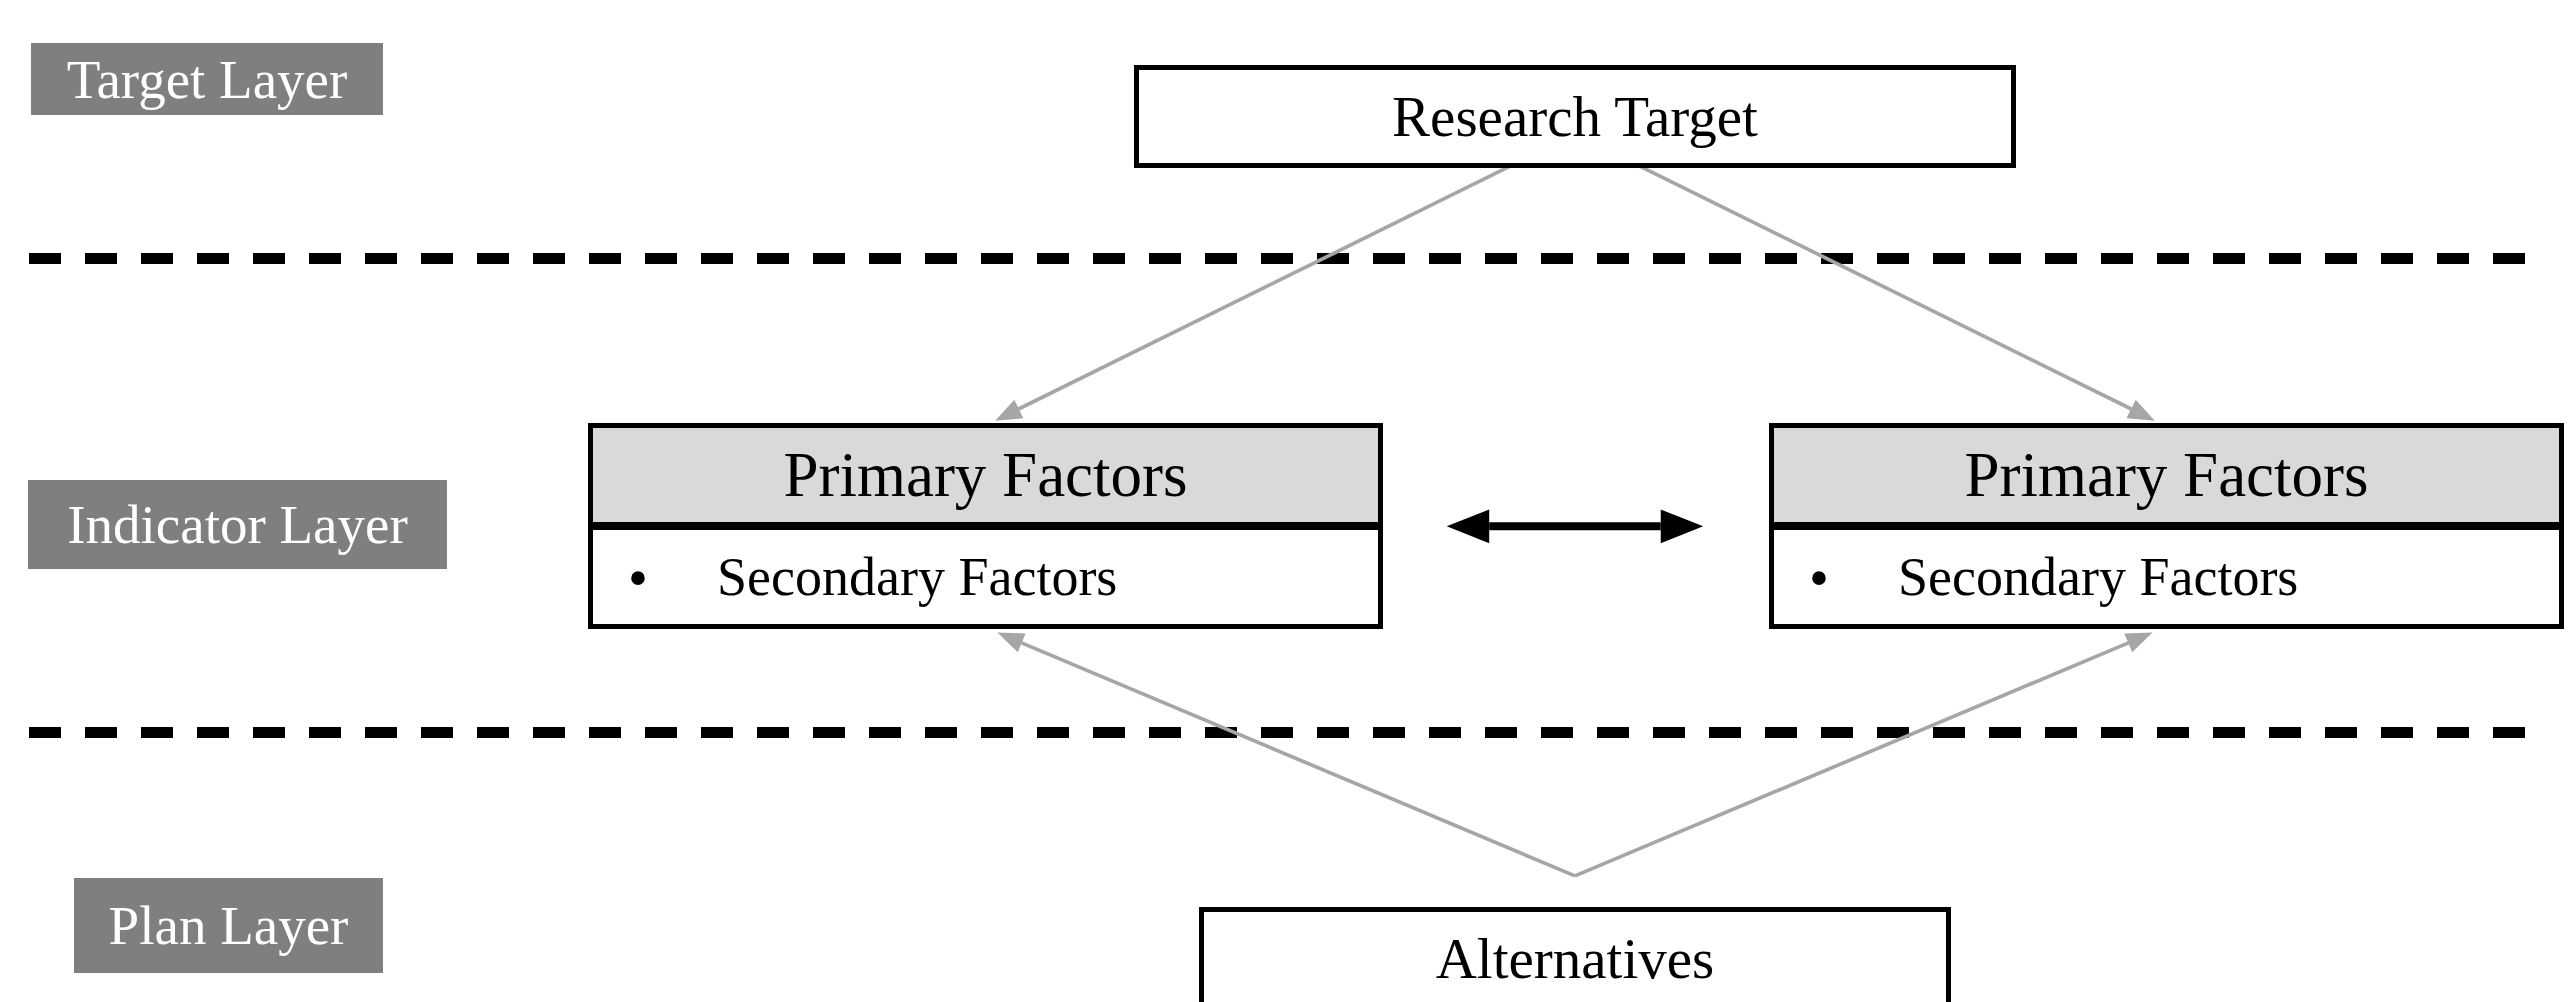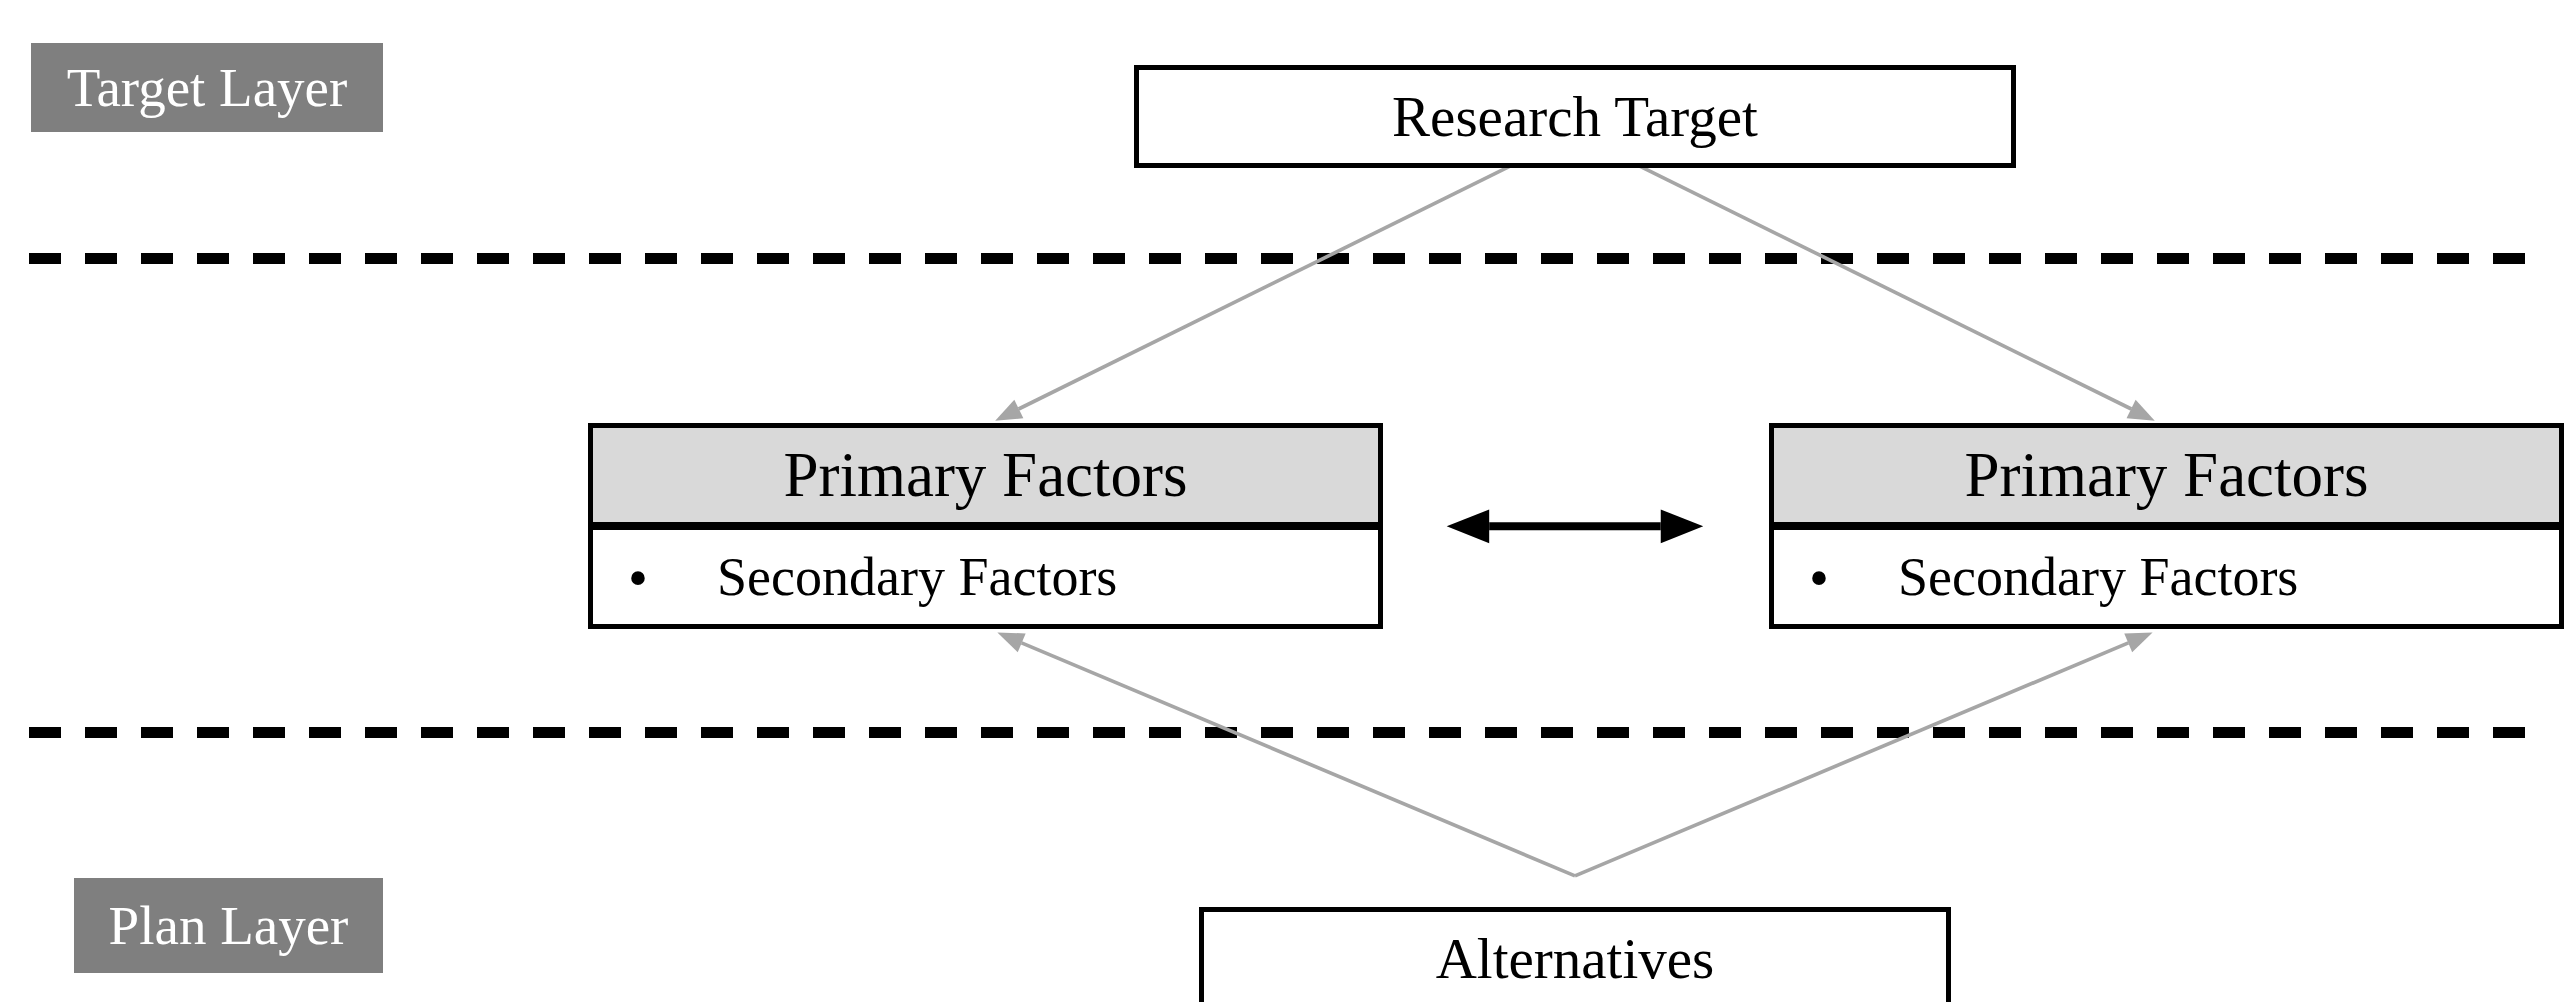--- a/index.html
+++ b/index.html
@@ -30,21 +30,21 @@
   .layer-label {
     position: absolute;
     background: var(--label-bg);
     color: var(--label-text);
     display: flex;
     align-items: center;
     justify-content: center;
     font-size: 55px;
     white-space: nowrap;
   }
-  .layer-label.target    { left: 31px;  top: 43px;   width: 352px; height: 89px; }
+  .layer-label.target    { left: 31px;  top: 43px;   width: 352px; height: 72px; }
   .layer-label.indicator { left: 28px;  top: 480px;  width: 419px; height: 89px; }
   .layer-label.plan      { left: 74px; top: 878px; width: 309px; height: 95px; }
 
   
   .node-box {
     position: absolute;
     background: var(--box-bg);
     border: 5.1px solid var(--ink);
     display: flex;
     align-items: center;
@@ -120,20 +120,21 @@
   .connector-head { fill: var(--connector); stroke: none; }
   .double-arrow-line { stroke: var(--ink); stroke-width: 11; fill: none; }
   .double-arrow-head { fill: var(--ink); stroke: none; }
 </style>
 </head>
 <body>
 
 <div class="canvas">
 
   <div class="layer-label target">Target Layer</div>
+  <div class="layer-label indicator">Indicator Layer</div>
   <div class="layer-label plan">Plan Layer</div>
 
   <div class="dashed-divider one"></div>
   <div class="dashed-divider two"></div>
 
   <svg class="connectors" viewBox="0 0 3513 1367">
     <g>
       <line class="connector-line" x1="2148" y1="183" x2="1389" y2="558"></line>
       <polygon class="connector-head" points="1357,574 1383.1,545.4 1395.5,570.6"></polygon>
     </g>

